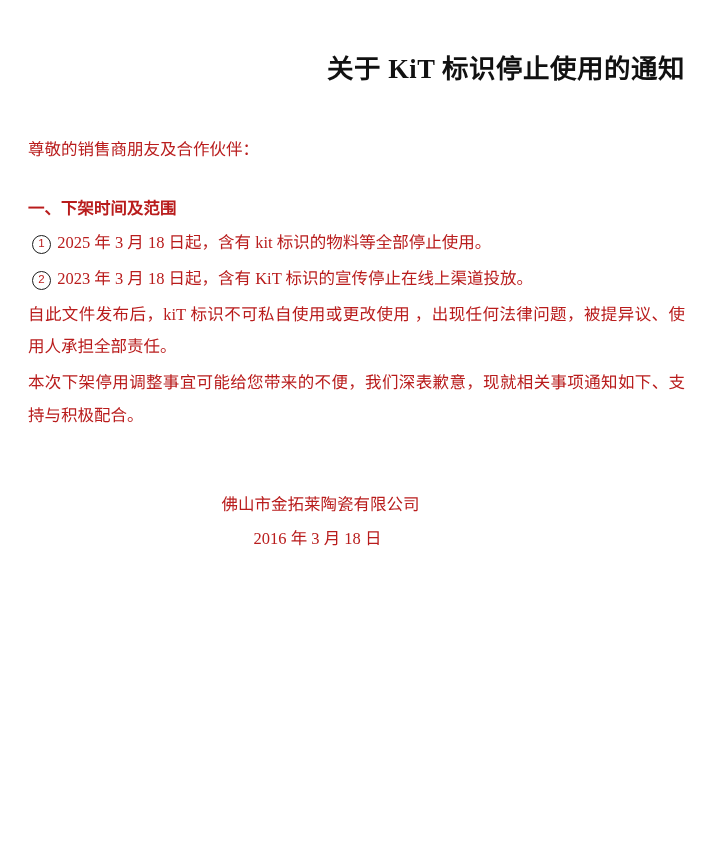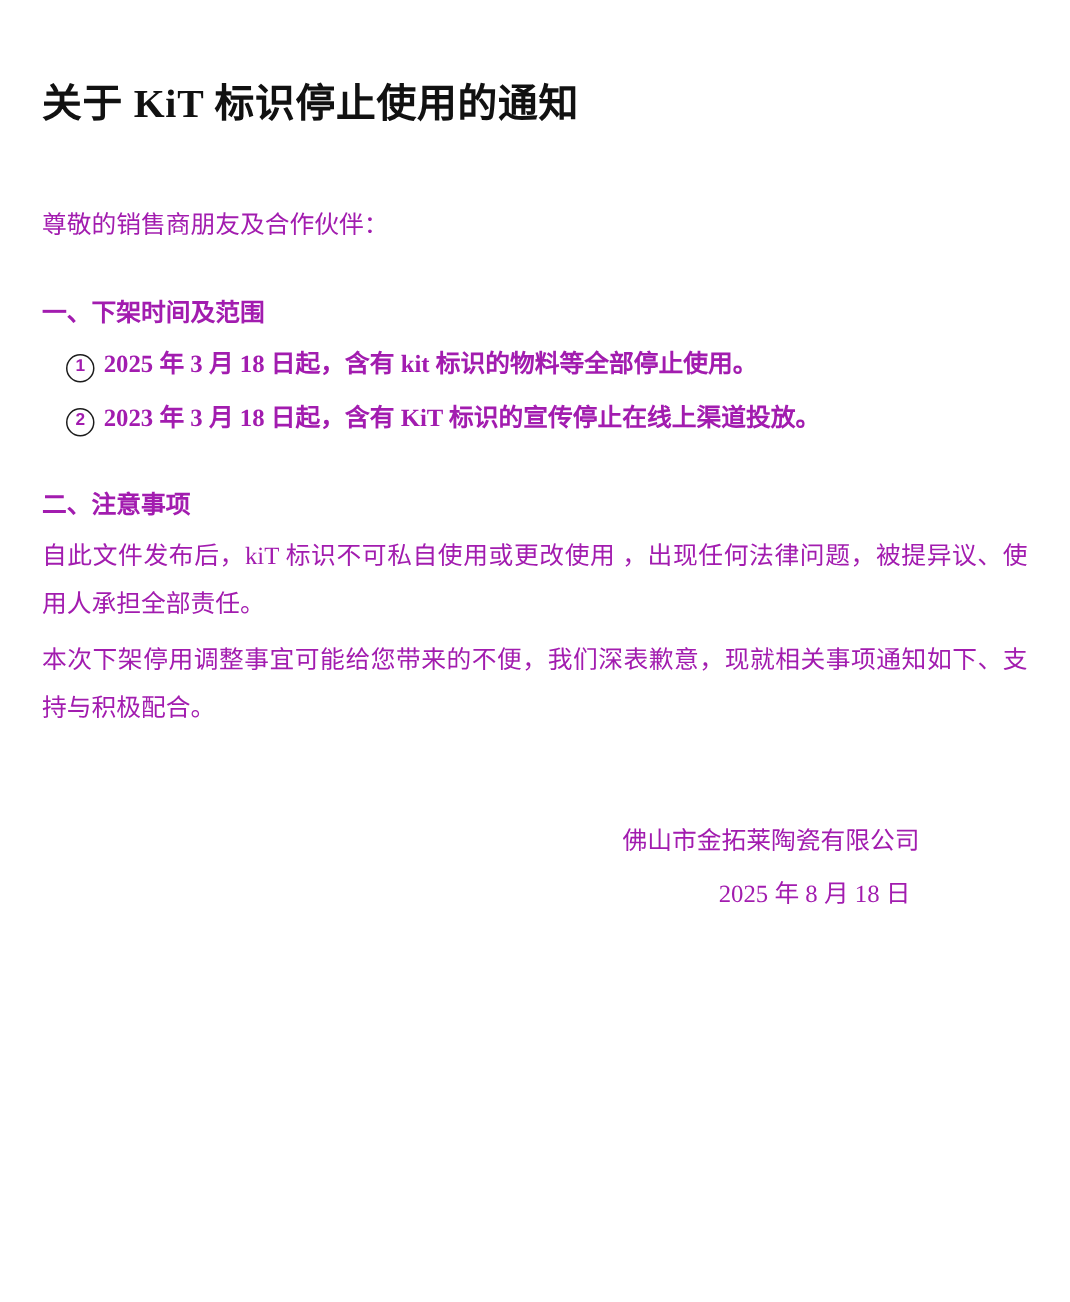--- a/index.html
+++ b/index.html
@@ -16,54 +16,53 @@
     overflow: hidden;
   }
   .page {
     width: 713px;
     height: 868px;
     box-sizing: border-box;
     padding: 34px 28px 0 28px;
     background: #ffffff;
   }
   .doc-title {
-    text-align: left;
+    text-align: right;
     font-size: 26.5px;
     font-weight: bold;
     letter-spacing: 0.5px;
     margin: 18px 0 4px 0;
     line-height: 1.3;
     color: #111111;
   }
   .body-block {
     margin-top: 48px;
     font-size: 16.5px;
     line-height: 1.95;
-    color: #a21caf;
+    color: #b91c1c;
   }
   p {
     margin: 0 0 4px 0;
   }
   .salutation {
     margin-bottom: 6px;
   }
   .intro {
     text-indent: 2.1em;
     text-align: justify;
     text-justify: inter-ideograph;
   }
   .section-head {
     font-weight: bold;
     margin-top: 26px;
     margin-bottom: 2px;
     font-size: 16.5px;
   }
   .listitem {
-    margin: 0 0 4px 16px;
-    font-weight: bold;
+    margin: 0 0 4px 4px;
   }
   .circ {
     display: inline-block;
     width: 17px;
     height: 17px;
     line-height: 15px;
     border: 1px solid #1c1c1c;
     border-radius: 50%;
     text-align: center;
     font-size: 11.5px;
@@ -71,21 +70,21 @@
     margin-right: 2px;
     font-family: "Liberation Sans", sans-serif;
   }
   .para {
     text-align: justify;
     text-justify: inter-ideograph;
     margin-bottom: 4px;
   }
   .signature {
     margin-top: 56px;
-    text-align: right;
+    text-align: center;
     font-size: 16.5px;
     line-height: 2.1;
     padding-right: 72px;
   }
   .sig-line {
     display: block;
   }
   .sig-date {
     display: block;
     padding-right: 6px;
@@ -108,24 +107,23 @@
     <p class="listitem">
       <span class="circ">1</span>
       <span>2025 年 3 月 18 日起，含有 kit 标识的物料等全部停止使用。</span>
     </p>
 
     <p class="listitem">
       <span class="circ">2</span>
       <span>2023 年 3 月 18 日起，含有 KiT 标识的宣传停止在线上渠道投放。</span>
     </p>
 
-    <p class="section-head">二、注意事项</p>
 
     <p class="para">自此文件发布后，kiT 标识不可私自使用或更改使用 ，出现任何法律问题，被提异议、使用人承担全部责任。</p>
     <p class="para">本次下架停用调整事宜可能给您带来的不便，我们深表歉意，现就相关事项通知如下、支持与积极配合。</p>
 
     <div class="signature">
       <span class="sig-line">佛山市金拓莱陶瓷有限公司</span>
-      <span class="sig-date">2025 年 8 月 18 日</span>
+      <span class="sig-date">2016 年 3 月 18 日</span>
     </div>
 
   </div>
 </div>
 
 </body></html>

